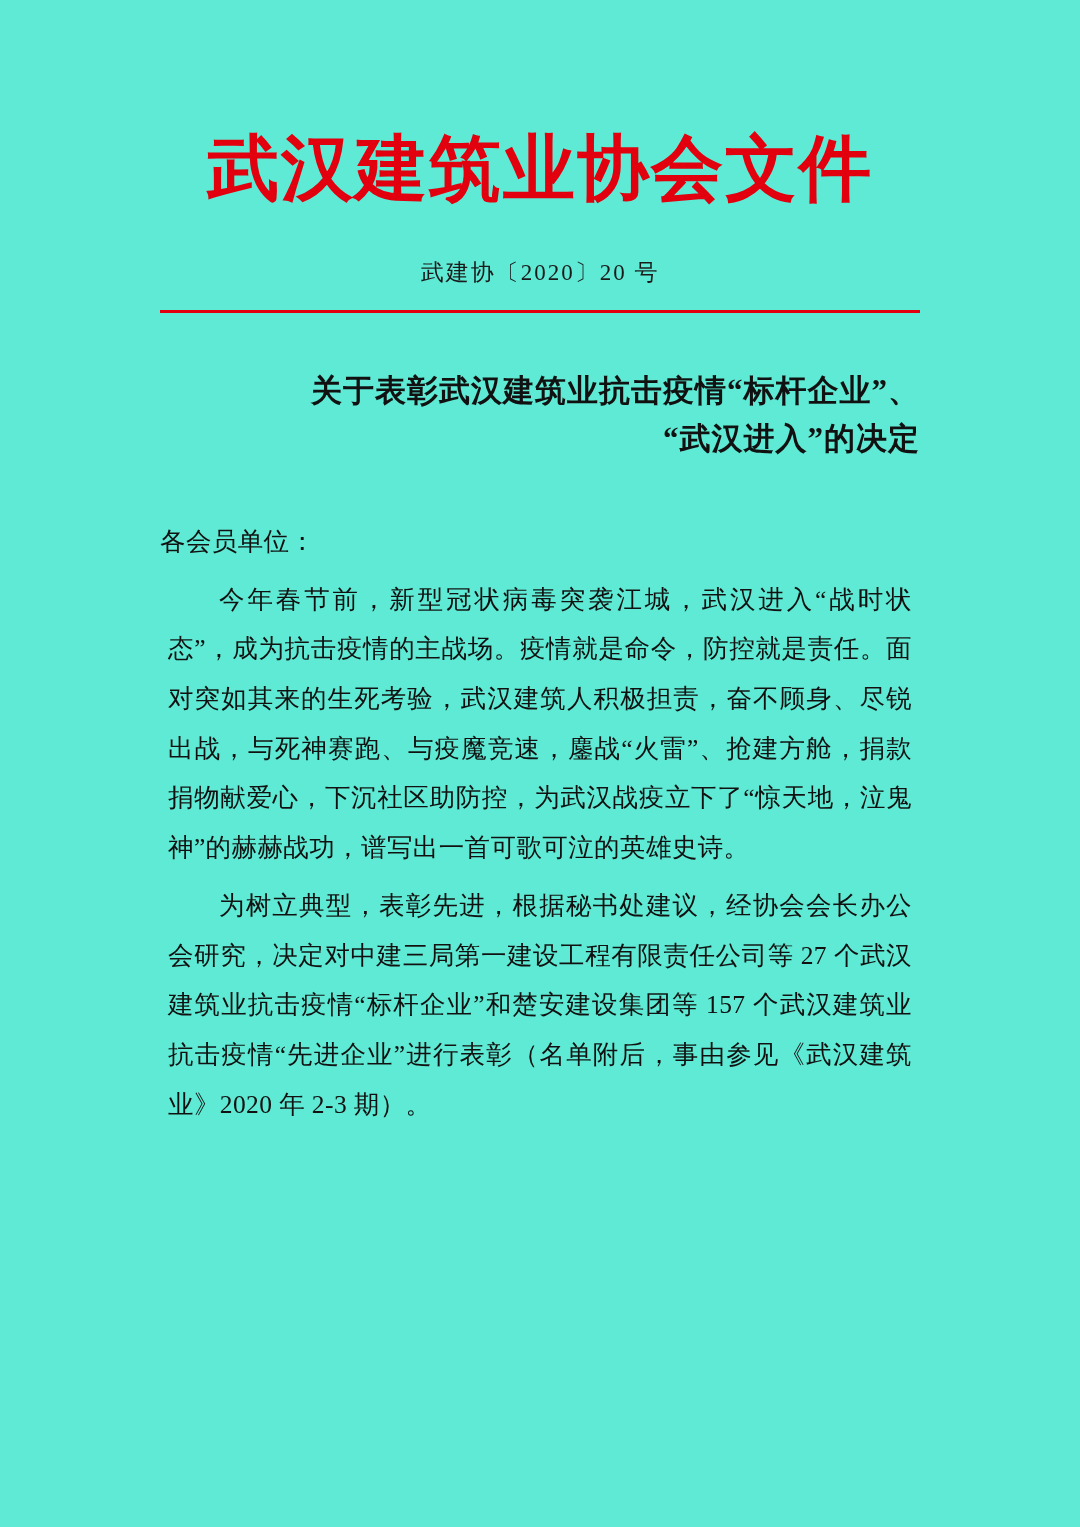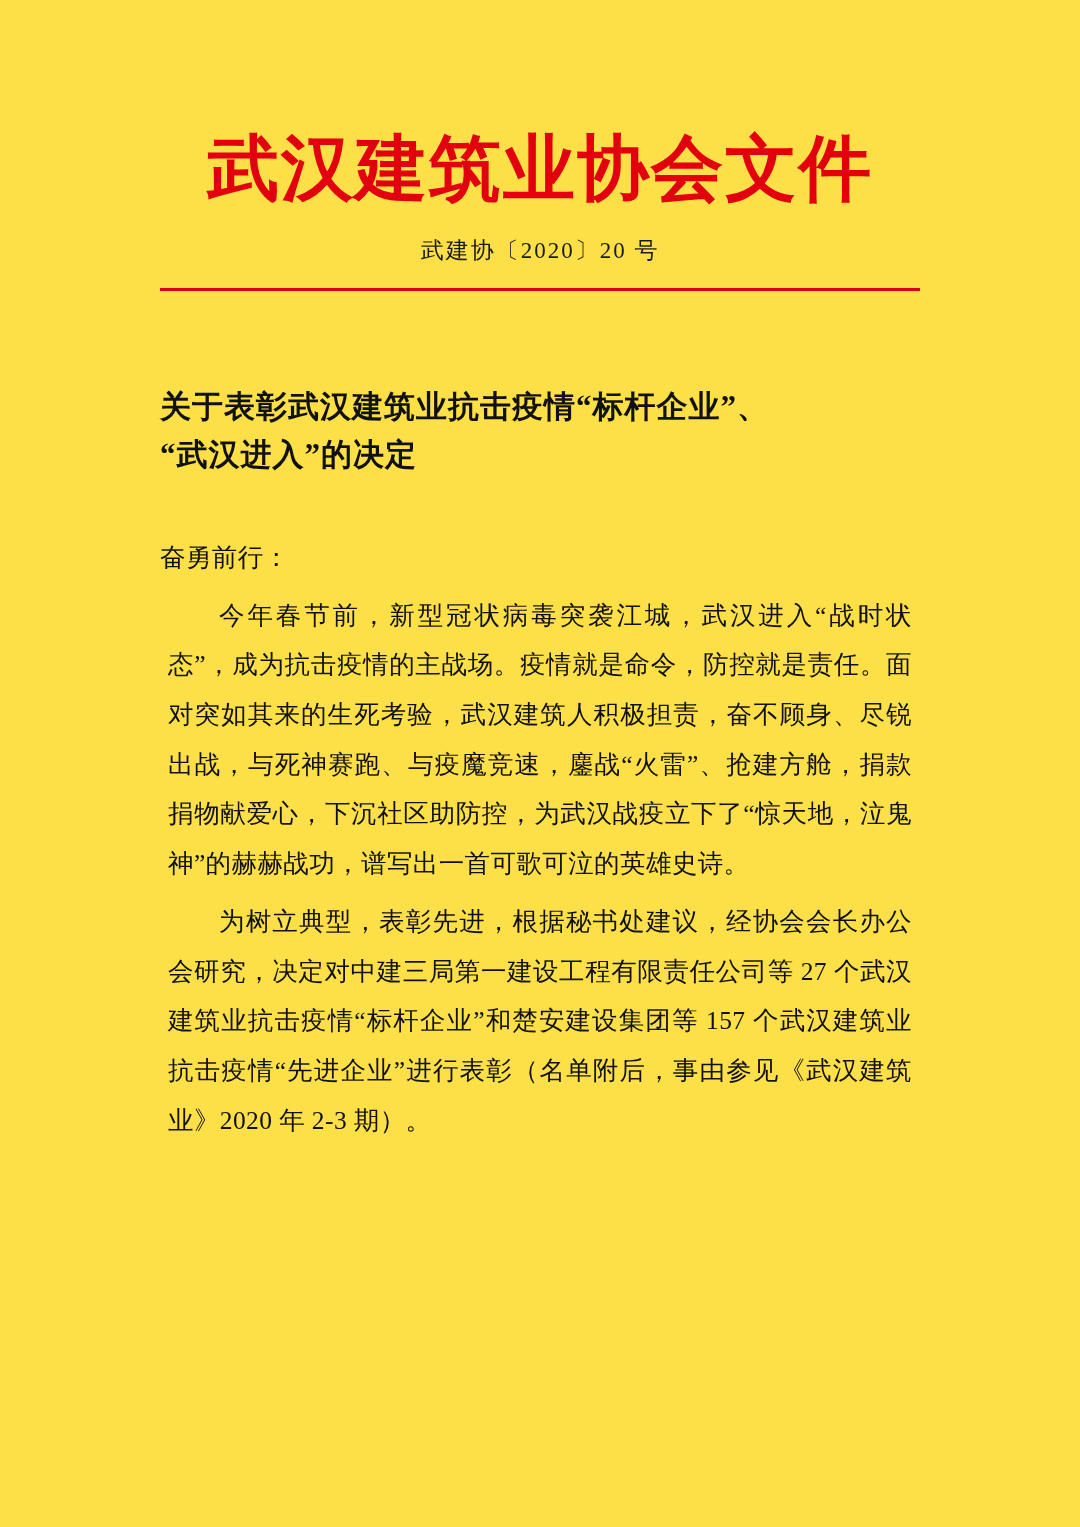--- a/index.html
+++ b/index.html
@@ -13,56 +13,56 @@
     font-family: "Liberation Serif", "DejaVu Serif", serif;
     color: #1a1a1a;
     overflow: hidden;
   }
   .page {
     position: relative;
     width: 1080px;
     height: 1527px;
     box-sizing: border-box;
     padding: 0 160px;
-    background: #fde047;
+    background: #5eead4;
   }
 
   
   .doc-header {
     padding-top: 128px;
     text-align: center;
   }
   .doc-title {
     color: #e2000f;
     font-family: "Liberation Serif", "DejaVu Serif", serif;
     font-weight: bold;
     font-size: 72px;
     letter-spacing: 2px;
     line-height: 1.15;
     white-space: nowrap;
     margin: 0;
   }
   .doc-number {
-    margin-top: 24px;
+    margin-top: 46px;
     font-size: 23px;
     letter-spacing: 2px;
     color: #1a1a1a;
     font-family: "Liberation Serif", "DejaVu Serif", serif;
   }
   .red-rule {
     margin-top: 22px;
     height: 3px;
     background: #e2000f;
     width: 100%;
   }
 
   
   .doc-subject {
-    margin-top: 92px;
-    text-align: left;
+    margin-top: 54px;
+    text-align: right;
     font-weight: bold;
     font-size: 31px;
     line-height: 1.55;
     letter-spacing: 1px;
     color: #111111;
   }
   .doc-subject .line {
     display: block;
   }
 
@@ -94,18 +94,18 @@
     <div class="doc-number">武建协〔2020〕20 号</div>
     <div class="red-rule"></div>
   </div>
 
   <div class="doc-subject">
     <span class="line">关于表彰武汉建筑业抗击疫情“标杆企业”、</span>
     <span class="line">“武汉进入”的决定</span>
   </div>
 
   <div class="doc-body">
-    <p class="salutation">奋勇前行：</p>
+    <p class="salutation">各会员单位：</p>
     <p class="para">今年春节前，新型冠状病毒突袭江城，武汉进入“战时状态”，成为抗击疫情的主战场。疫情就是命令，防控就是责任。面对突如其来的生死考验，武汉建筑人积极担责，奋不顾身、尽锐出战，与死神赛跑、与疫魔竞速，鏖战“火雷”、抢建方舱，捐款捐物献爱心，下沉社区助防控，为武汉战疫立下了“惊天地，泣鬼神”的赫赫战功，谱写出一首可歌可泣的英雄史诗。</p>
     <p class="para">为树立典型，表彰先进，根据秘书处建议，经协会会长办公会研究，决定对中建三局第一建设工程有限责任公司等 27 个武汉建筑业抗击疫情“标杆企业”和楚安建设集团等 157 个武汉建筑业抗击疫情“先进企业”进行表彰（名单附后，事由参见《武汉建筑业》2020 年 2-3 期）。</p>
   </div>
 
 </div>
 
 </body></html>

